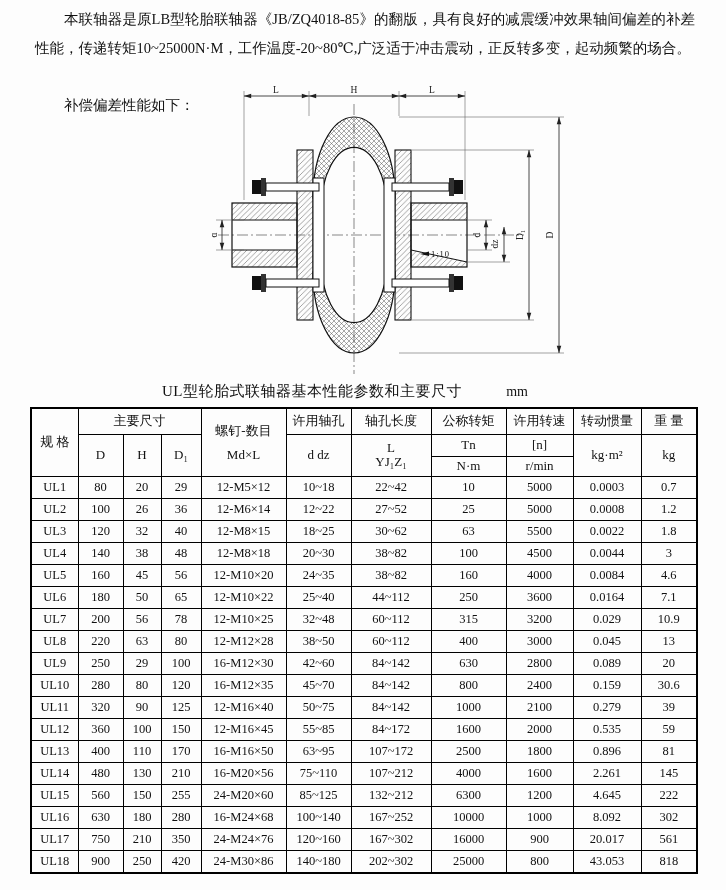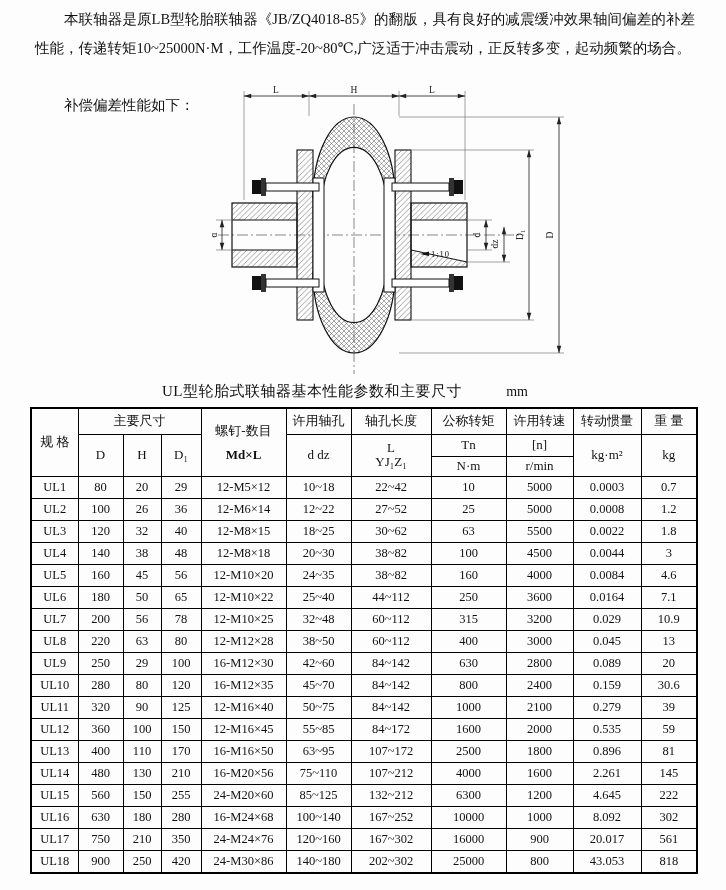--- a/index.html
+++ b/index.html
@@ -27,21 +27,21 @@
   .tbl-title .unit{position:absolute;right:66px;top:2px;font-size:14px;}
   table{border-collapse:collapse;table-layout:fixed;width:666px;border:2px solid #000;}
   th,td{border:1px solid #000;text-align:center;vertical-align:middle;padding:0;
         font-weight:normal;overflow:hidden;white-space:nowrap;}
   thead th{font-size:13px;}
   thead tr.hr1{height:26px;}
   thead tr.hr2{height:22px;}
   thead tr.hr3{height:20px;}
   thead .stack div{line-height:14px;}
   thead .screwcell div{line-height:15px;}
-  thead .screwcell .gap{margin-top:9px;font-weight:bold;}
+  thead .screwcell .gap{margin-top:9px;}
   tbody td{font-size:12.5px;height:21px;line-height:21px;}
 </style>
 </head>
 <body>
 
 <div class="intro">
   <p class="para">本联轴器是原LB型轮胎联轴器《JB/ZQ4018-85》的翻版，具有良好的减震缓冲效果轴间偏差的补差性能，传递转矩10~25000N·M，工作温度-20~80℃,广泛适于冲击震动，正反转多变，起动频繁的场合。</p>
   <div class="sub">补偿偏差性能如下：</div>
 </div>
 

